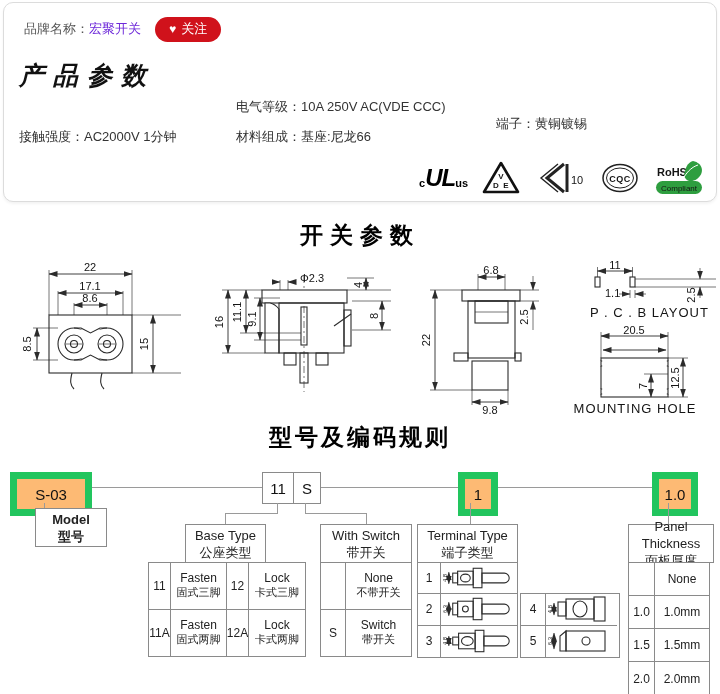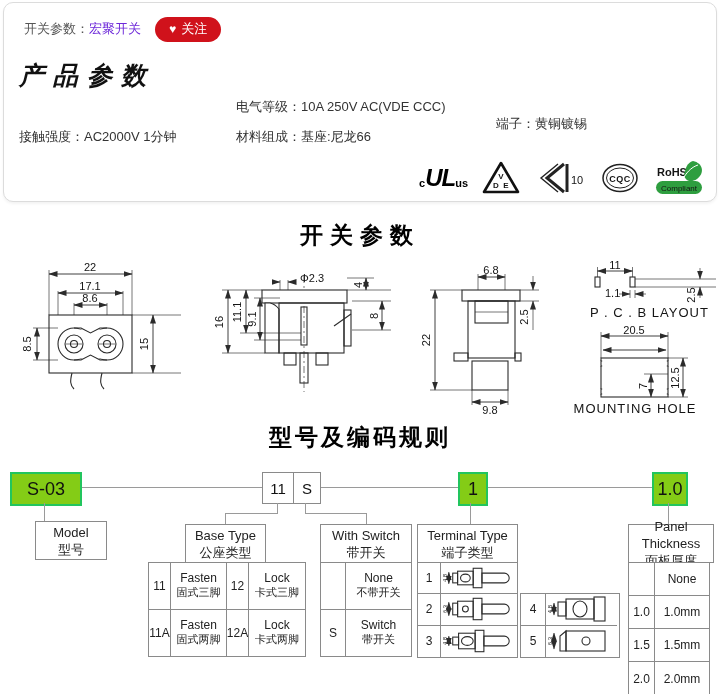--- a/index.html
+++ b/index.html
@@ -36,22 +36,22 @@
   svg .w{fill:#fff;stroke:none;}
   svg .d{stroke:#2b2b2b;stroke-width:.9;fill:none;}
   svg .e{stroke:#2b2b2b;stroke-width:.65;fill:none;}
   svg .ctr{stroke:#2b2b2b;stroke-width:.65;stroke-dasharray:7 3 2 3;fill:none;}
   svg text{font-family:"Liberation Sans",sans-serif;font-size:11px;fill:#141414;}
   svg text.mid{text-anchor:middle;}
   svg text.small{font-size:6px;}
   svg text.lbl{font-size:13px;letter-spacing:1px;}
 
   
-  .codebox{position:absolute;border:2px solid #22c55e;background:#84cc16;display:flex;
-           align-items:center;justify-content:center;font-size:18px;color:#111;}
+  .codebox{position:absolute;border:7px solid #22c55e;background:#fdba74;display:flex;
+           align-items:center;justify-content:center;font-size:15px;color:#111;}
   .combo{position:absolute;display:flex;background:#fff;}
   .combo .cc{border:1px solid #8a8a8a;display:flex;align-items:center;justify-content:center;
              font-size:15px;color:#111;background:#fff;}
   .combo .cc+.cc{border-left:none;}
   .vline{position:absolute;width:1px;background:#9a9a9a;}
   .hline{position:absolute;height:1px;background:#9a9a9a;}
   .lblbox{position:absolute;border:1px solid #8a8a8a;background:#fff;display:flex;flex-direction:column;
           align-items:center;justify-content:center;font-size:13px;line-height:17px;color:#222;text-align:center;}
   .tbl{position:absolute;border:1px solid #8a8a8a;background:#fff;display:grid;}
   .cell{border-right:1px solid #8a8a8a;border-bottom:1px solid #8a8a8a;display:flex;flex-direction:column;
@@ -72,21 +72,21 @@
       <path d="M9,0L0,3L9,6Z" fill="#2b2b2b"></path>
       </marker>
     <pattern id="hatch" width="5" height="5" patternUnits="userSpaceOnUse">
       <path d="M0,5 L5,0" stroke="#555" stroke-width=".6"></path>
       </pattern>
   </defs>
 </svg>
 
 <div class="card">
   <div class="brandrow">
-    <span class="brandlabel">开关参数：</span>
+    <span class="brandlabel">品牌名称：</span>
     <a class="brandlink">宏聚开关</a>
     <button class="followbtn">
       <span class="heart">♥</span>
       <span>关注</span>
     </button>
   </div>
 
   <div class="cardtitle">产品参数</div>
 
   <div class="param" style="left:232px;top:95px;">
@@ -294,21 +294,21 @@
 <div class="vline" style="left:44px;top:503px;height:21px;"></div>
 <div class="vline" style="left:277px;top:503px;height:10px;"></div>
 <div class="hline" style="left:225px;top:513px;width:53px;"></div>
 <div class="vline" style="left:225px;top:513px;height:11px;"></div>
 <div class="vline" style="left:305px;top:503px;height:10px;"></div>
 <div class="hline" style="left:305px;top:513px;width:61px;"></div>
 <div class="vline" style="left:366px;top:513px;height:11px;"></div>
 <div class="vline" style="left:470px;top:503px;height:21px;"></div>
 <div class="vline" style="left:668px;top:503px;height:21px;"></div>
 
-<div class="lblbox" style="left:35px;top:521px;width:70px;height:37px;">
+<div class="lblbox" style="left:35px;top:508px;width:70px;height:37px;font-weight:bold;">
   <span>Model</span>
   <span>型号</span>
 </div>
 <div class="lblbox" style="left:185px;top:524px;width:79px;height:37px;">
   <span>Base Type</span>
   <span>公座类型</span>
 </div>
 <div class="lblbox" style="left:320px;top:524px;width:90px;height:37px;">
   <span>With Switch</span>
   <span>带开关</span>

